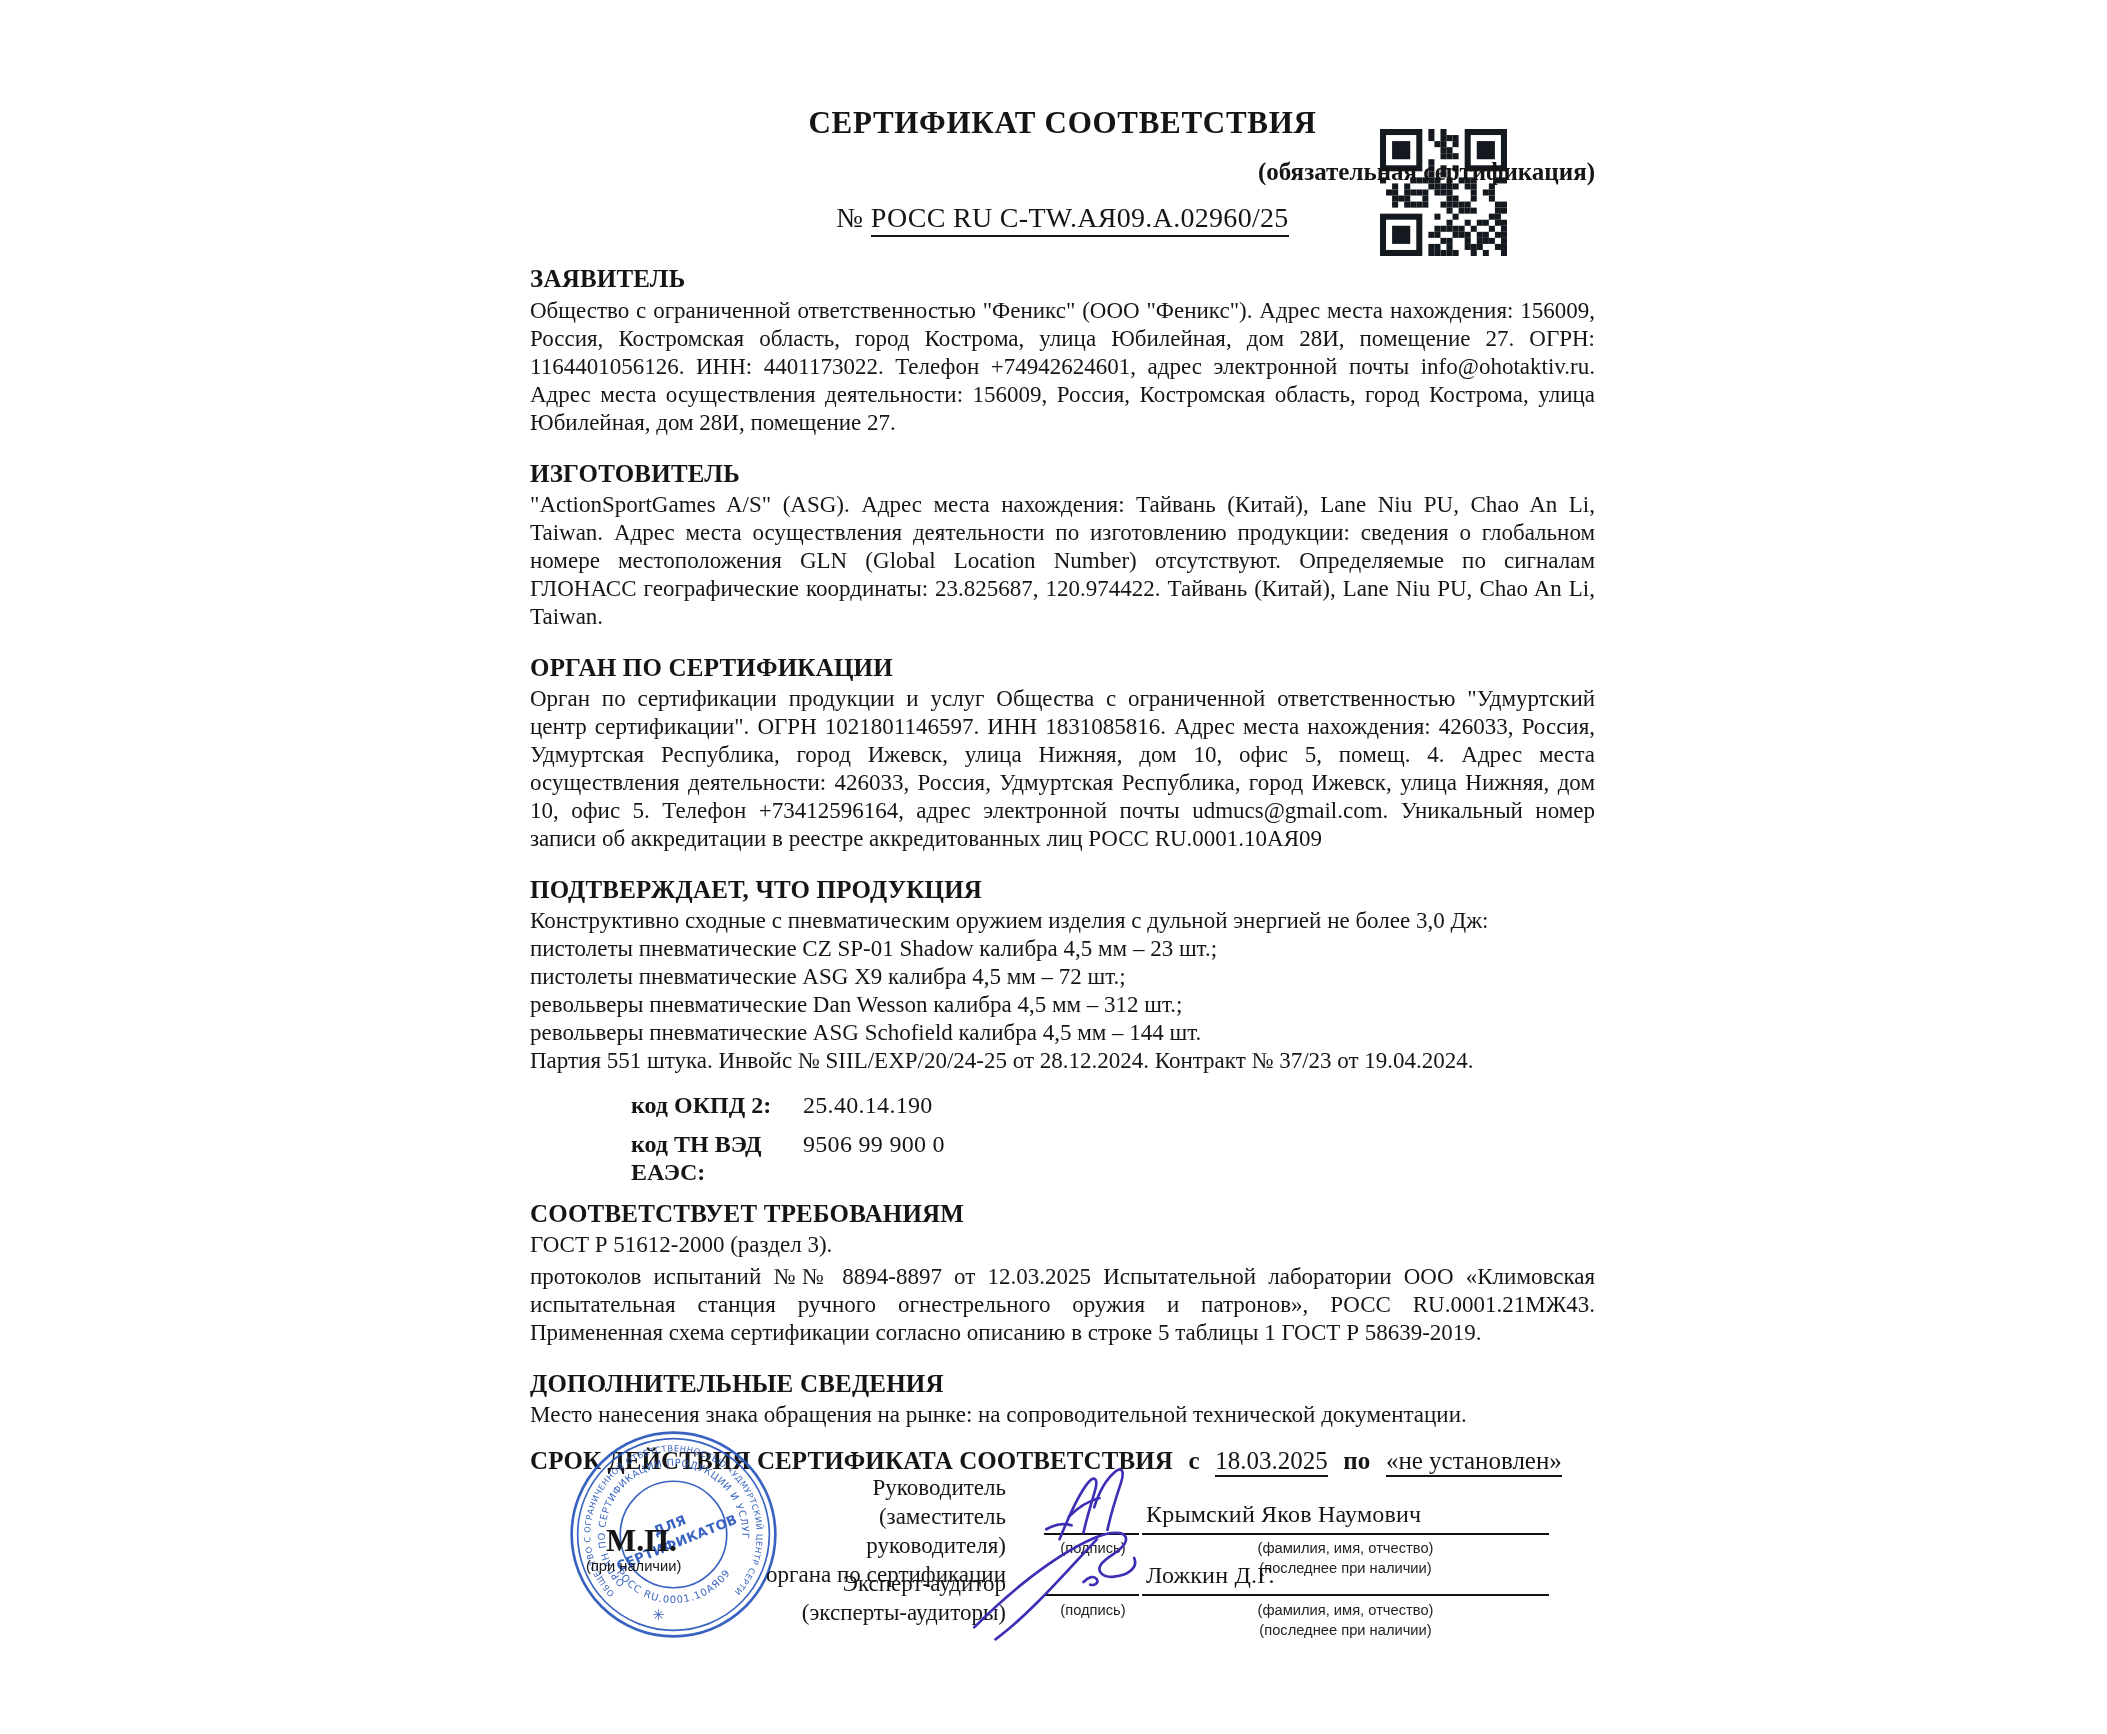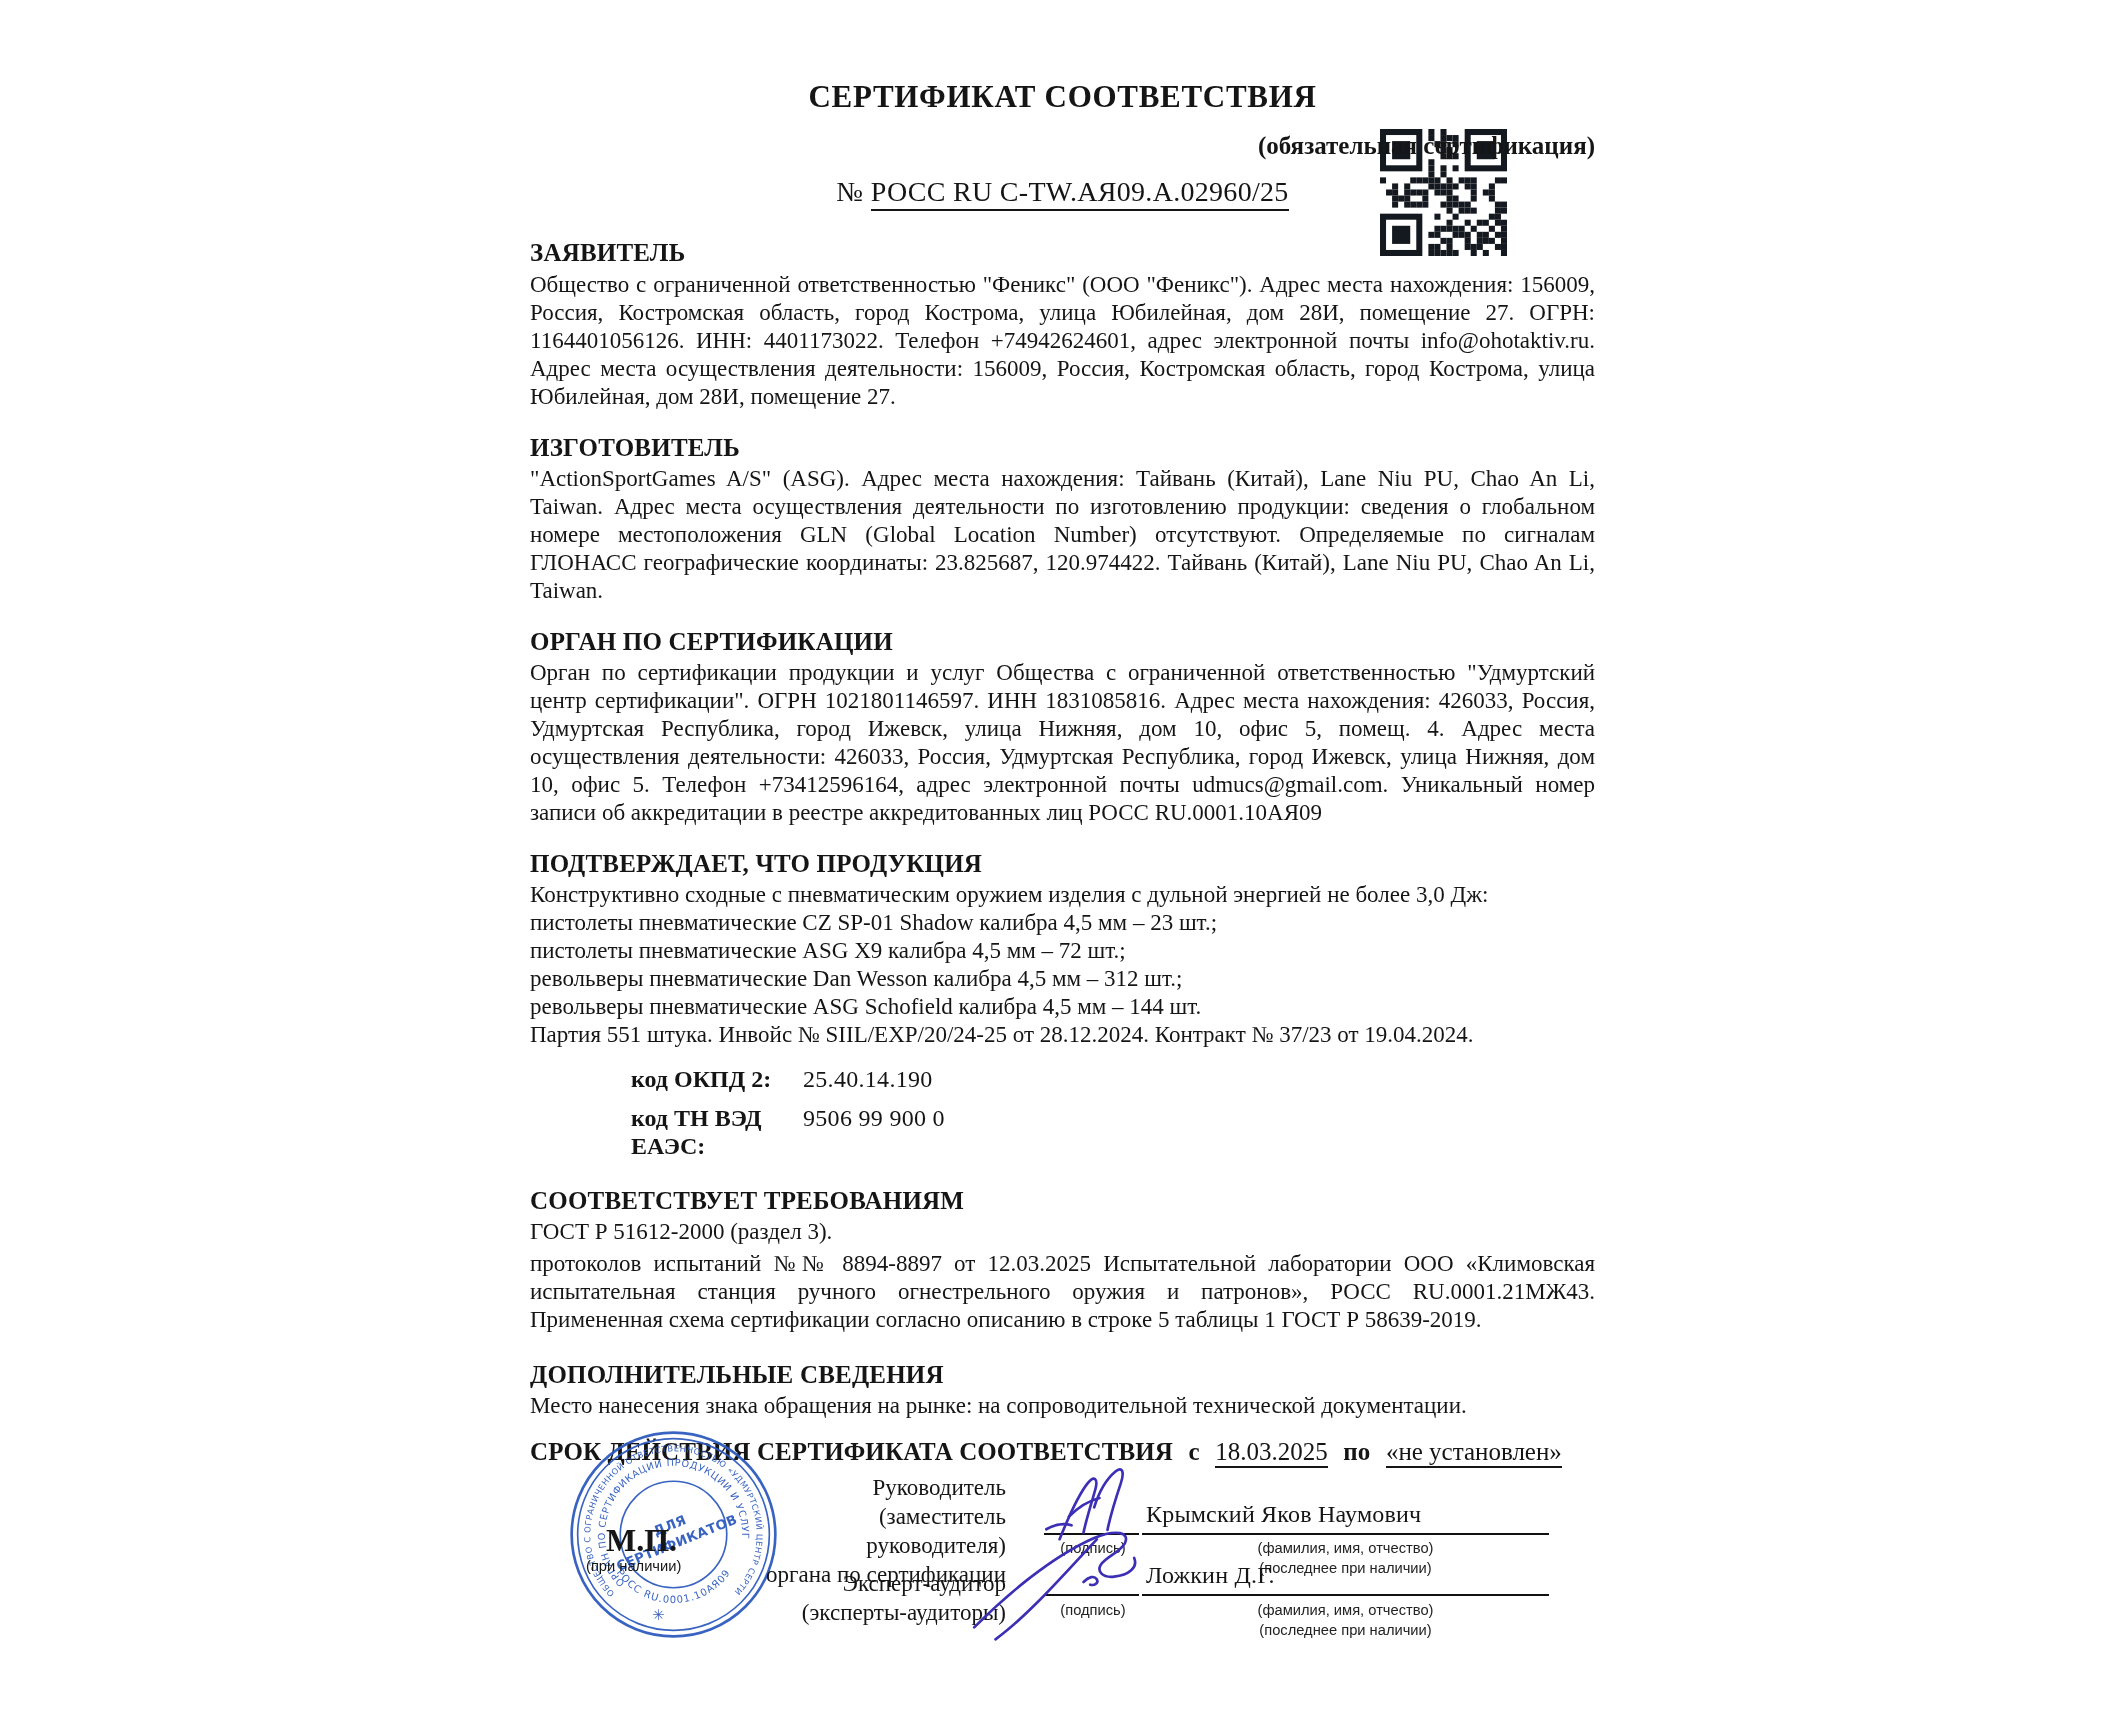--- a/index.html
+++ b/index.html
@@ -2,29 +2,29 @@
 <html style="font-size:10.7px"><head>
 <meta charset="utf-8">
 <style>
   html,body{margin:0;padding:0;}
   body{
     width:2108px;height:1734px;position:relative;background:#ffffff;overflow:hidden;
     font-family:"Liberation Serif","DejaVu Serif",serif;color:#151515;
     -webkit-font-smoothing:antialiased;
   }
   .doc{position:absolute;left:530px;top:0;width:1065px;}
-  .title-block{padding-top:79px;text-align:center;}
+  .title-block{padding-top:105px;text-align:center;}
   .title-main{font-size:31px;font-weight:700;letter-spacing:0.7px;}
   .title-sub{font-size:25px;font-weight:700;margin-top:17.3px;text-align:right;}
   .title-num{font-size:28px;margin-top:16px;letter-spacing:0.3px;text-align:center;}
   .u{border-bottom:2px solid #151515;padding-bottom:1.3px;}
   .sec-h{font-size:25px;font-weight:700;letter-spacing:0.2px;}
   .m-first{margin-top:31px;}
   .m-sec{margin-top:13.3px;}
-  .m-sm{margin-top:27px;}
+  .m-sm{margin-top:14px;}
   .body-p{font-size:23px;line-height:28px;text-align:justify;margin-top:3.3px;}
   .line-p{font-size:23px;line-height:28px;text-align:left;margin-top:0;}
   .intro-p{margin-top:3.3px;}
   .code-row{display:flex;font-size:24px;line-height:28px;}
   .code-row1{margin-top:16px;}
   .code-row2{margin-top:10.7px;}
   .code-label{margin-left:101px;width:172px;font-weight:700;flex:0 0 auto;}
   .code-value{letter-spacing:0.3px;}
   .validity{margin-top:16px;font-size:25px;line-height:31px;white-space:nowrap;}
   .validity b{font-weight:700;letter-spacing:0.1px;}

